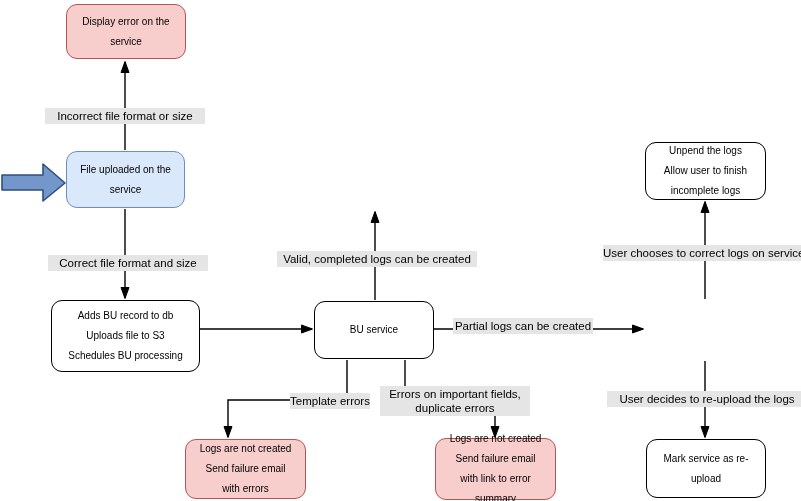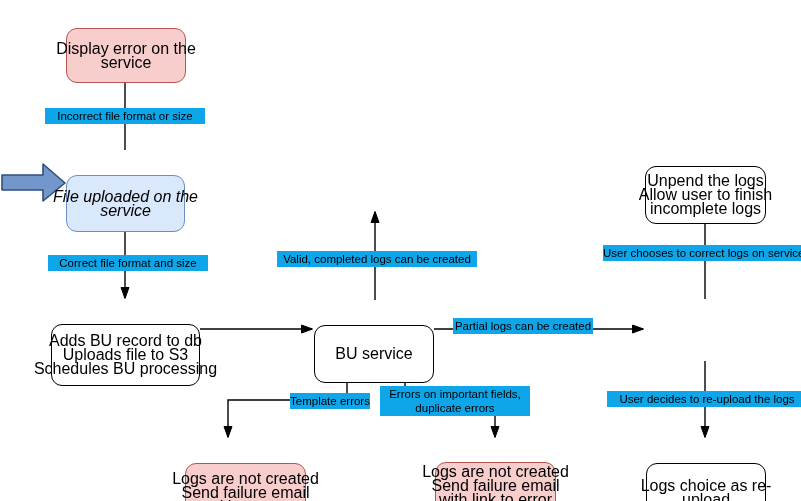--- a/index.html
+++ b/index.html
@@ -19,35 +19,34 @@
   .node {
     position: absolute;
     z-index: 3;
     box-sizing: border-box;
     border: 1.5px solid #000;
     border-radius: 11px;
     display: flex;
     align-items: center;
     justify-content: center;
     text-align: center;
-    font-size: 16px;
-    line-height: 14px;
+    font-size: 10px;
+    line-height: 20px;
     color: #000;
     white-space: pre;
-    margin-top: 24px;
   }
   .pink   { background: #f8cecc; border-color: #b85450; }
   .blue   { background: #dae8fc; border-color: #6c8ebf; }
   .green  { background: #d5e8d4; border-color: #82b366; }
   .yellow { background: #fff2cc; border-color: #d6b656; }
   .white  { background: #ffffff; border-color: #000000; }
   .edge-label {
     position: absolute;
     z-index: 2;
-    background: #0ea5e9;
+    background: #e5e5e5;
     font-size: 11.5px;
     line-height: 14px;
     color: #000;
     text-align: center;
     white-space: pre;
     padding: 1px 0;
   }
 </style>
 </head>
 <body>
@@ -79,30 +78,30 @@
   <div class="edge-label" style="left:277px; top:251px; width:200px;">Valid, completed logs can be created</div>
   <div class="edge-label" style="left:453px; top:318px; width:140px;">Partial logs can be created</div>
   <div class="edge-label" style="left:603px; top:245px; width:200px;">User chooses to correct logs on service</div>
   <div class="edge-label" style="left:607px; top:391px; width:200px;">User decides to re-upload the logs</div>
   <div class="edge-label" style="left:290px; top:393px; width:80px;">Template errors</div>
   <div class="edge-label" style="left:380px; top:386px; width:150px;">Errors on important fields,
 duplicate errors</div>
 
   <div class="node pink" style="left:66px; top:4px; width:120px; height:55px;">Display error on the
 service</div>
-  <div class="node blue" style="left:66px; top:151px; width:119px; height:57px;font-style:italic;">File uploaded on the
+  <div class="node blue" style="left:66px; top:151px; width:119px; height:57px;">File uploaded on the
 service</div>
-  <div class="node white" style="left:51px; top:300px; width:149px; height:62px;">Adds BU record to db
+  <div class="node white" style="left:51px; top:300px; width:149px; height:72px;">Adds BU record to db
 Uploads file to S3
 Schedules BU processing</div>
   <div class="node white" style="left:314px; top:301px; width:120px; height:58px;">BU service</div>
   <div class="node white" style="left:645px; top:142px; width:121px; height:58px;">Unpend the logs
 Allow user to finish
 incomplete logs</div>
-  <div class="node white" style="left:646px; top:439px; width:120px; height:59px;">Logs choice as re-
+  <div class="node white" style="left:646px; top:439px; width:120px; height:59px;">Mark service as re-
 upload</div>
   <div class="node pink" style="left:185px; top:439px; width:121px; height:60px;">Logs are not created
 Send failure email
 with errors</div>
   <div class="node pink" style="left:435px; top:438px; width:121px; height:62px;">Logs are not created
 Send failure email
 with link to error
 summary</div>
 
 </div>

